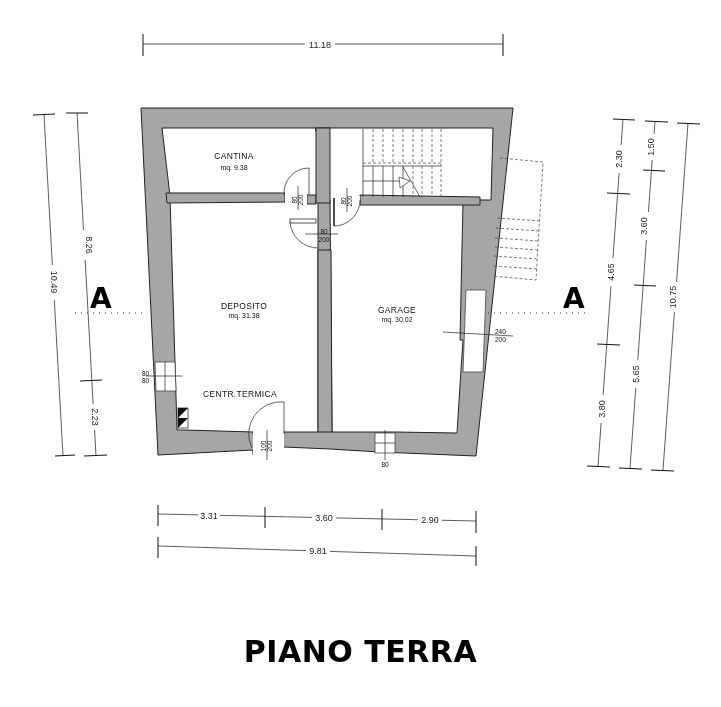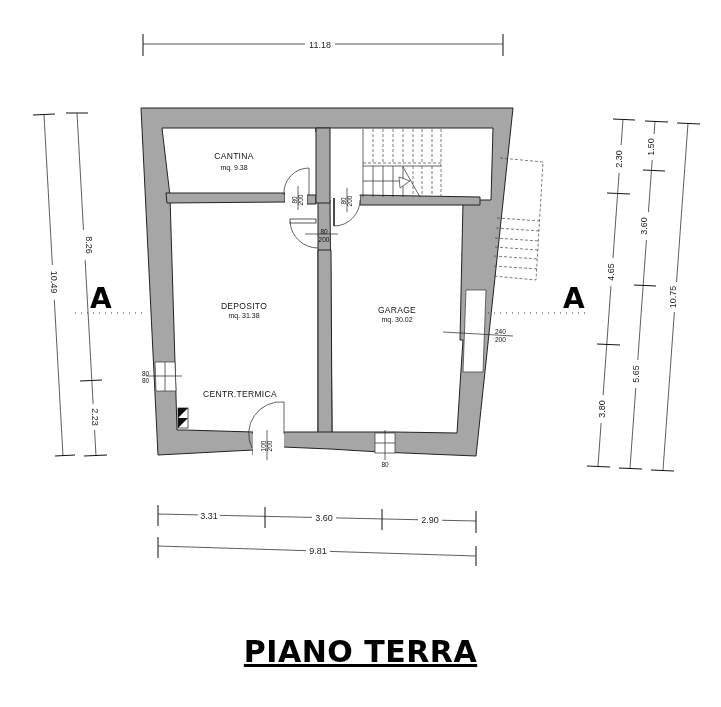--- a/index.html
+++ b/index.html
@@ -9,21 +9,21 @@
   .dim { stroke:#333; stroke-width:0.8; fill:none; }
   .tick { stroke:#111; stroke-width:1; }
   .dimtxt { font-family:"Liberation Sans", sans-serif; font-size:9px; fill:#222; }
   .room { font-family:"Liberation Sans", sans-serif; font-size:8.5px; fill:#111; letter-spacing:0.3px; }
   .area { font-family:"Liberation Sans", sans-serif; font-size:7px; fill:#111; }
   .small { font-family:"Liberation Sans", sans-serif; font-size:6.5px; fill:#111; }
   .thin { stroke:#222; stroke-width:0.7; fill:none; }
   .dash { stroke:#444; stroke-width:0.7; fill:none; stroke-dasharray:3,2; }
   .dot { stroke:#333; stroke-width:1; stroke-dasharray:1,5; fill:none; }
   .secA { font-family:"DejaVu Sans", sans-serif; font-weight:bold; font-size:28px; fill:#000; }
-  .title { position:absolute; left:0; width:721px; top:634px; text-align:center; font-family:"DejaVu Sans", sans-serif; font-weight:bold; font-size:30px; color:#000; letter-spacing:0.5px;text-decoration:underline; }
+  .title { position:absolute; left:0; width:721px; top:634px; text-align:center; font-family:"DejaVu Sans", sans-serif; font-weight:bold; font-size:30px; color:#000; letter-spacing:0.5px; }
 </style>
 </head>
 <body>
 
 <svg id="plan" viewBox="0 0 721 707" xmlns="http://www.w3.org/2000/svg">
 
   <g>
     <line class="dim" x1="143" y1="44" x2="503" y2="44"></line>
     <line class="tick" x1="143" y1="34" x2="143" y2="56"></line>
     <line class="tick" x1="503" y1="34" x2="503" y2="56"></line>

